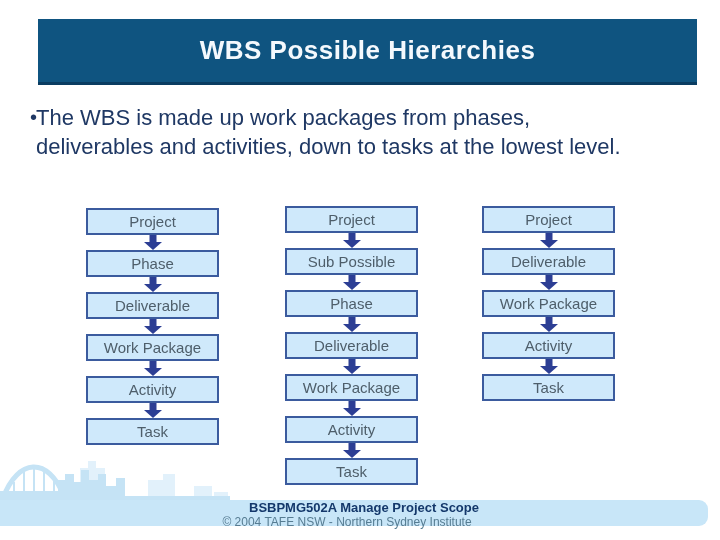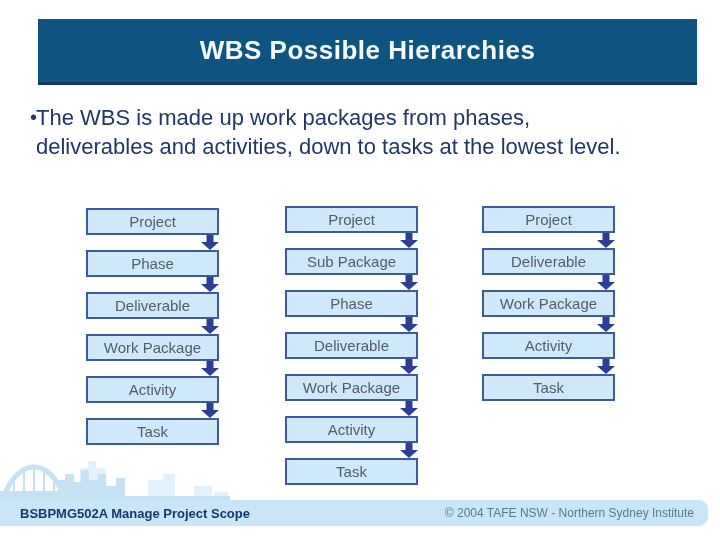--- a/index.html
+++ b/index.html
@@ -18,42 +18,42 @@
   }
   
   .body-text{
     position:absolute;left:28px;top:103px;width:614px;
     color:var(--body-text);font-size:22px;line-height:29px;
   }
   .bullet{position:absolute;left:2px;top:0;font-size:20px;}
   .bullet-text{display:block;margin-left:8px;}
   
   .diagram{position:absolute;left:0;top:0;width:720px;height:540px;pointer-events:none;}
-  .hier-column{position:absolute;width:133px;display:flex;flex-direction:column;align-items:flex-end;}
+  .hier-column{position:absolute;width:133px;display:flex;flex-direction:column;align-items:center;}
   .col-0{left:86px;top:208px;}
   .col-1{left:285px;top:206px;}
   .col-2{left:482px;top:206px;}
   .hier-box{
     box-sizing:border-box;width:133px;height:27px;flex:0 0 27px;
     background:var(--box-fill);border:2px solid var(--box-border);
     display:flex;align-items:center;justify-content:center;
     color:var(--box-text);font-size:15px;
   }
   .arrow-icon{flex:0 0 15px;height:15px;width:18px;}
   .arrow-icon path{fill:var(--arrow);}
   
   .skyline{position:absolute;left:0;top:446px;width:232px;height:56px;}
   .sky-back{fill:var(--skyline-light);}
   .sky-front{fill:var(--skyline);}
   .sky-stroke{stroke:var(--skyline);fill:none;}
   
   .footer-band{
     position:absolute;left:0;top:500px;width:708px;height:26px;
     background:var(--footer-band);border-radius:0 9px 9px 0;
-    display:flex;align-items:center;justify-content:space-between;
+    display:flex;align-items:center;justify-content:space-between;flex-direction:column;
   }
   .footer-left{padding-left:20px;font-weight:bold;font-size:13px;color:var(--footer-left-text);}
   .footer-right{padding-right:14px;font-size:12px;color:var(--footer-right-text);}
 </style>
 </head>
 <body>
 
 <div class="slide">
 
   <div class="title-bar">
@@ -87,21 +87,21 @@
         <svg class="arrow-icon" viewBox="0 0 18 15">
           <path d="M5.5,0 h7 v7 h5.5 L9,15 L0,7 h5.5 Z"></path>
         </svg>
         <div class="hier-box">Task</div>
       </div>
     <div class="hier-column col-1">
         <div class="hier-box">Project</div>
         <svg class="arrow-icon" viewBox="0 0 18 15">
           <path d="M5.5,0 h7 v7 h5.5 L9,15 L0,7 h5.5 Z"></path>
         </svg>
-        <div class="hier-box">Sub Package</div>
+        <div class="hier-box">Sub Possible</div>
         <svg class="arrow-icon" viewBox="0 0 18 15">
           <path d="M5.5,0 h7 v7 h5.5 L9,15 L0,7 h5.5 Z"></path>
         </svg>
         <div class="hier-box">Phase</div>
         <svg class="arrow-icon" viewBox="0 0 18 15">
           <path d="M5.5,0 h7 v7 h5.5 L9,15 L0,7 h5.5 Z"></path>
         </svg>
         <div class="hier-box">Deliverable</div>
         <svg class="arrow-icon" viewBox="0 0 18 15">
           <path d="M5.5,0 h7 v7 h5.5 L9,15 L0,7 h5.5 Z"></path>

